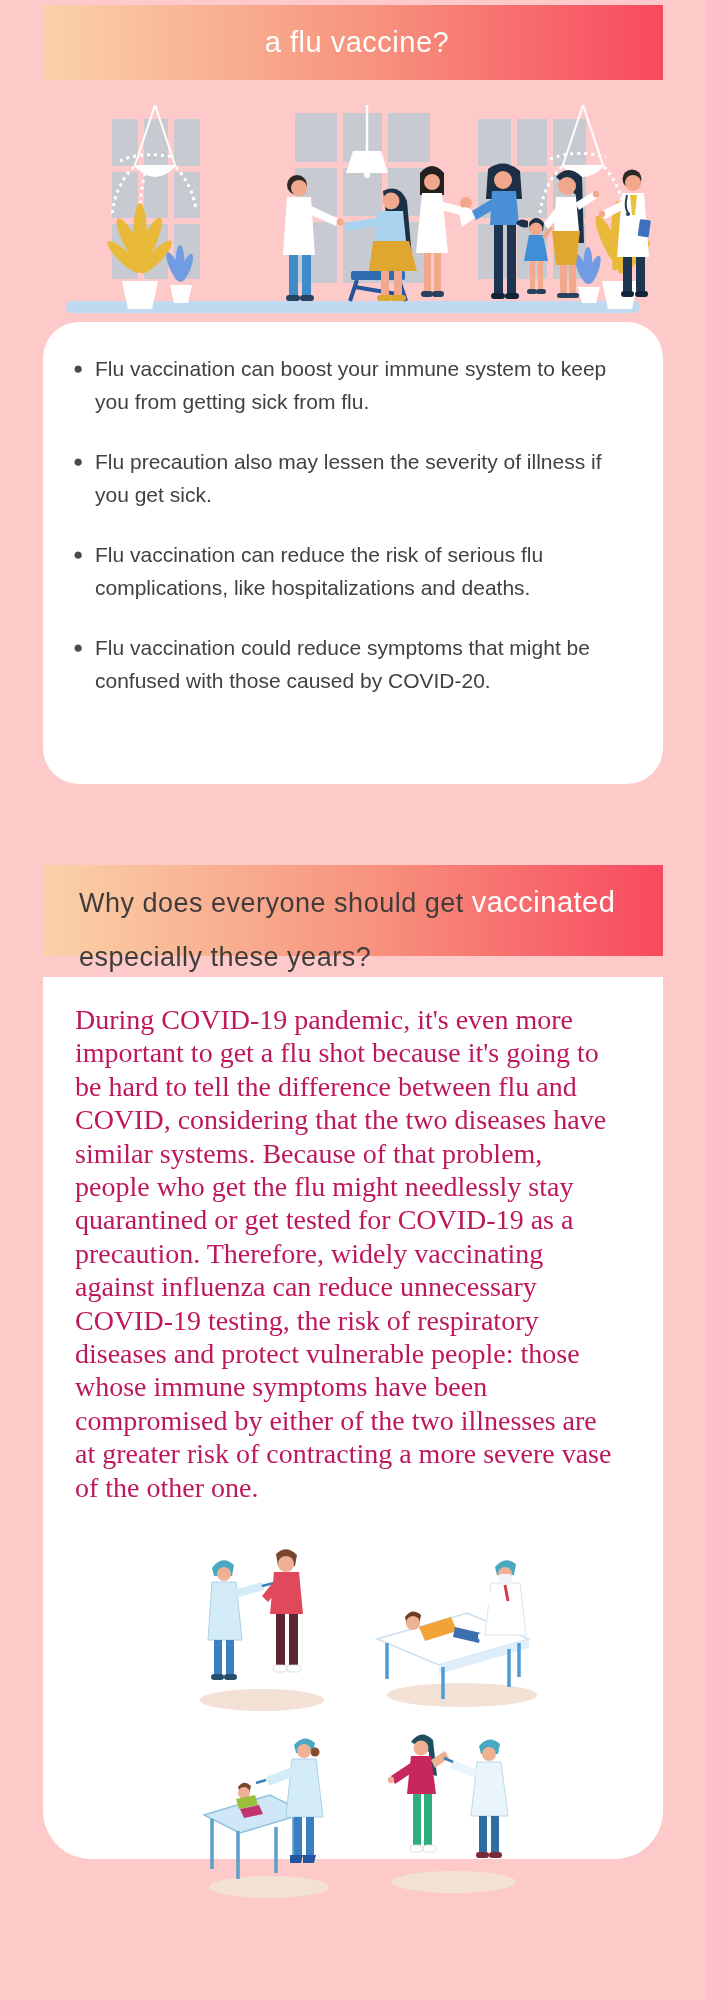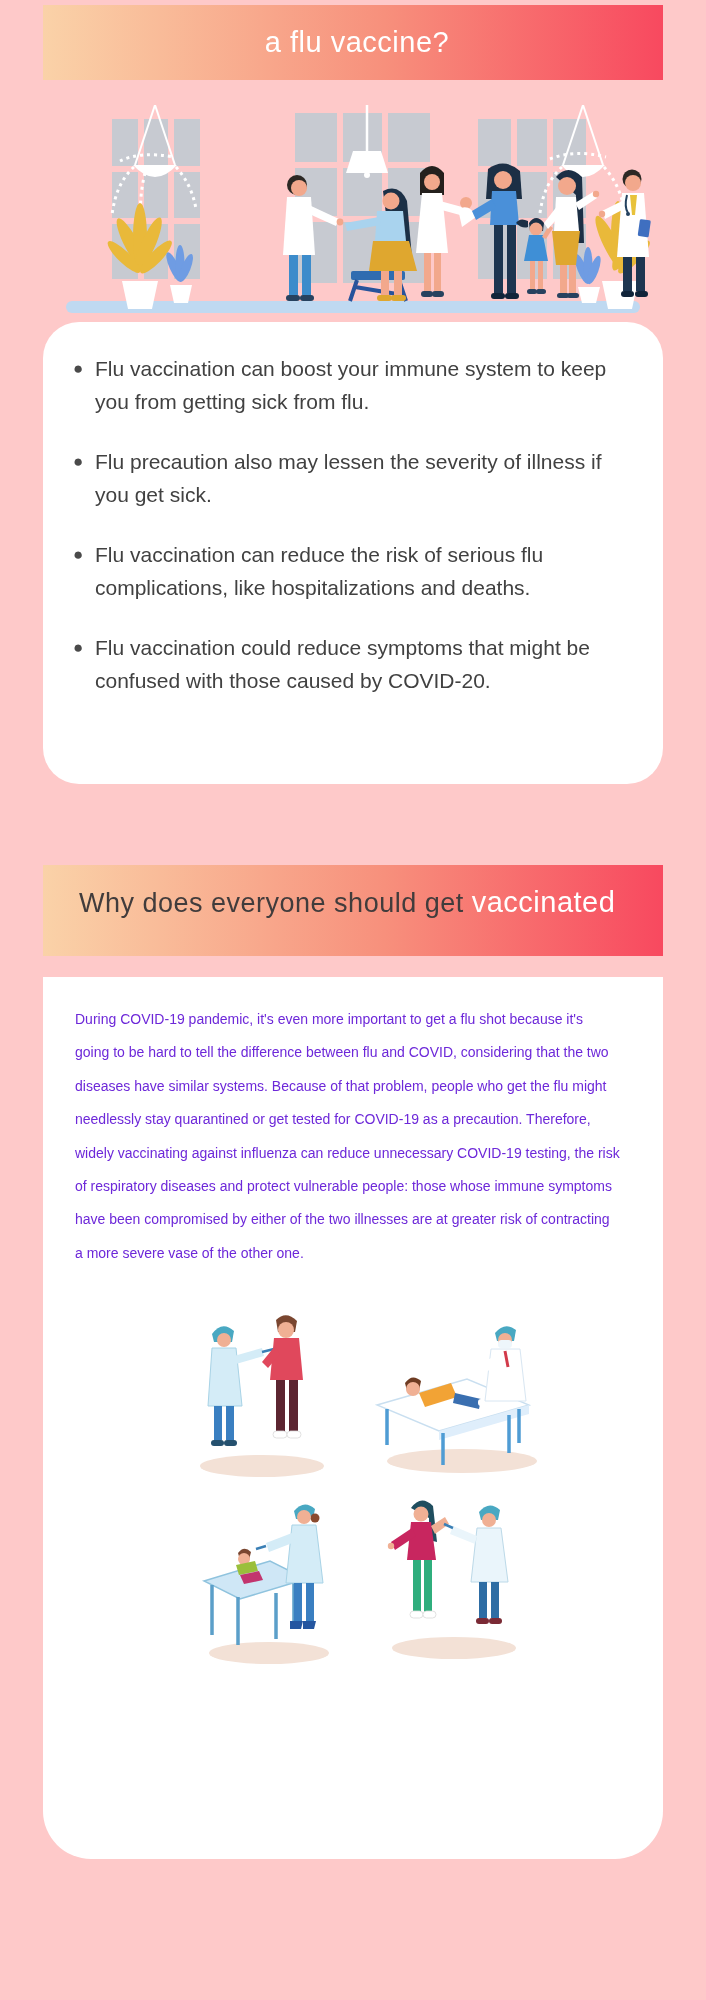--- a/index.html
+++ b/index.html
@@ -26,21 +26,21 @@
 
   
   .card{position:absolute;left:43px;width:620px;background:#ffffff;box-sizing:border-box;}
   .card-1{top:322px;height:462px;border-radius:36px;padding:30px 38px 0 30px;}
   .card-2{top:977px;height:882px;border-radius:0 0 48px 48px;padding:26px 30px 0 32px;}
 
   .bullet{display:flex;margin-bottom:27px;font-size:21px;line-height:33px;color:#414141;}
   .bullet .dot{flex:0 0 22px;color:#4a4a4a;font-size:17px;line-height:33px;}
   .bullet .bullet-text{flex:1;}
 
-  .paragraph{font-size:14px;line-height:33.4px;color:#6d28d9;max-width:545px;}
+  .paragraph{font-size:28px;line-height:33.4px;color:#be185d;max-width:545px;font-family:Liberation Serif, serif;}
 
   .illo-1{position:absolute;left:50px;top:105px;width:606px;height:212px;}
   .illo-2{display:block;margin:18px auto 0 auto;width:420px;height:400px;}
 </style>
 </head>
 <body>
 
 <div class="page">
 
   <div class="grad-header header-1">
@@ -239,20 +239,21 @@
     </div>
     <div class="bullet">
       <span class="dot">●</span>
       <span class="bullet-text">Flu vaccination could reduce symptoms that might be confused with those caused by COVID-20.</span>
     </div>
   </div>
 
   <div class="grad-header header-2">
     <span>Why does everyone should get </span>
     <span class="hl">vaccinated</span><br>
+    <span>especially these years?</span>
   </div>
 
   <div class="card card-2">
     <div class="paragraph">During COVID-19 pandemic, it's even more important to get a flu shot because it's going to be hard to tell the difference between flu and COVID, considering that the two diseases have similar systems. Because of that problem, people who get the flu might needlessly stay quarantined or get tested for COVID-19 as a precaution. Therefore, widely vaccinating against influenza can reduce unnecessary COVID-19 testing, the risk of respiratory diseases and protect vulnerable people: those whose immune symptoms have been compromised by either of the two illnesses are at greater risk of contracting a more severe vase of the other one.</div>
 
     <svg class="illo-2" viewBox="0 0 420 400" aria-hidden="true">
 
       <g transform="translate(40,30)">
         <ellipse cx="78" cy="148" rx="62" ry="11" fill="#f3e1d6"></ellipse>
         <path d="M28 16 Q38 2 50 13 L48 24 L30 24 Z" fill="#49a8c2"></path>

